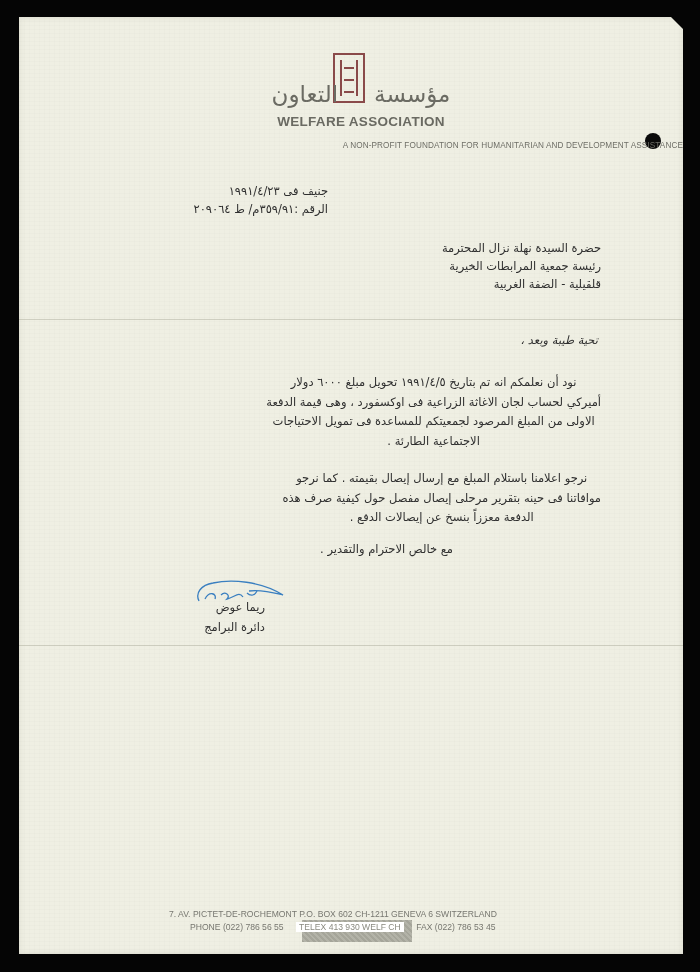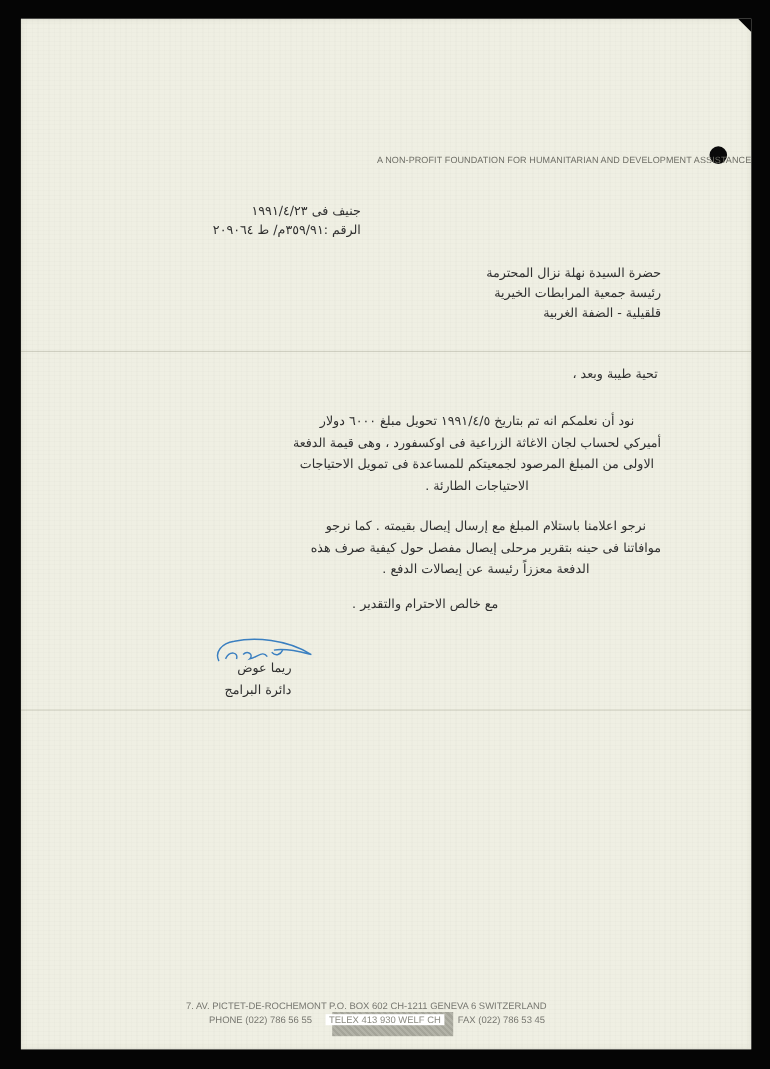--- a/index.html
+++ b/index.html
@@ -124,21 +124,21 @@
     .ar {
       direction: rtl;
       unicode-bidi: embed;
       font-family: "DejaVu Sans", sans-serif;
       color: #2f2f2f;
       position: absolute;
       white-space: nowrap;
     }
     .date-block { right: 355px; top: 165px; font-size: 11.5px; line-height: 18px; text-align: right; }
     .addressee { right: 82px; top: 222px; font-size: 11.5px; line-height: 18px; text-align: right; }
-    .greeting { right: 85px; top: 316px; font-size: 11.5px; }
+    .greeting { right: 85px; top: 316px; font-size: 11.5px; font-style: italic; }
     .para {
       right: 82px;
       font-size: 11.5px;
       line-height: 19.5px;
       text-align: center;
     }
     .para1 { top: 356px; }
     .para2 { top: 452px; }
     .closing { right: 230px; top: 525px; font-size: 11.5px; }
     .signature {
@@ -180,47 +180,59 @@
   </style>
 </head>
 <body>
 
 <div class="page">
   <div class="corner-cut"></div>
   <div class="fold f1"></div>
   <div class="fold f2"></div>
   <div class="punch-hole"></div>
 
+  <div class="logo">
+    <div class="logo-mark">
+      <div class="inner"></div>
+      <div class="bar" style="top:12px"></div>
+      <div class="bar" style="top:24px"></div>
+      <div class="bar" style="top:36px"></div>
+    </div>
+    <div class="logo-ar">
+      <span>مؤسسة</span><span class="gap"></span><span>التعاون</span>
+    </div>
+    <div class="logo-en">WELFARE ASSOCIATION</div>
+  </div>
 
   <div class="tagline">A NON-PROFIT FOUNDATION FOR HUMANITARIAN AND DEVELOPMENT ASSISTANCE</div>
 
   <div class="ar date-block">
     <div>جنيف فى ١٩٩١/٤/٢٣</div>
     <div>الرقم :٣٥٩/٩١م/ ط ٢٠٩٠٦٤</div>
   </div>
 
   <div class="ar addressee">
     <div>حضرة السيدة نهلة نزال المحترمة</div>
     <div>رئيسة جمعية المرابطات الخيرية</div>
     <div>قلقيلية - الضفة الغربية</div>
   </div>
 
   <div class="ar greeting">تحية طيبة وبعد ،</div>
 
   <div class="ar para para1">
     <div>نود أن نعلمكم انه تم بتاريخ ١٩٩١/٤/٥ تحويل مبلغ ٦٠٠٠ دولار</div>
     <div>أميركي لحساب لجان الاغاثة الزراعية فى اوكسفورد ، وهى قيمة الدفعة</div>
     <div>الاولى من المبلغ المرصود لجمعيتكم للمساعدة فى تمويل الاحتياجات</div>
-    <div>الاحتياجات الطارئة .</div>
+    <div>الاجتماعية الطارئة .</div>
   </div>
 
   <div class="ar para para2">
     <div>نرجو اعلامنا باستلام المبلغ مع إرسال إيصال بقيمته . كما نرجو</div>
     <div>موافاتنا فى حينه بتقرير مرحلى إيصال مفصل حول كيفية صرف هذه</div>
-    <div>الدفعة معززاً رئيسة عن إيصالات الدفع .</div>
+    <div>الدفعة معززاً بنسخ عن إيصالات الدفع .</div>
   </div>
 
   <div class="ar closing">مع خالص الاحترام والتقدير .</div>
 
   <svg class="signature" viewBox="0 0 100 32">
     <path d="M8 28 C4 20, 10 12, 22 10 C40 6, 70 8, 92 22 C84 20, 70 16, 58 18" stroke="#3a7fc0" stroke-width="1.3" fill="none"></path>
     <path d="M14 26 C18 18, 26 20, 24 26 M30 22 C34 18, 40 22, 36 26 C44 24, 48 18, 52 24 M56 20 C60 24, 64 22, 66 18" stroke="#3a7fc0" stroke-width="1.3" fill="none"></path>
   </svg>
 
   <div class="ar sig-name">ريما عوض</div>

